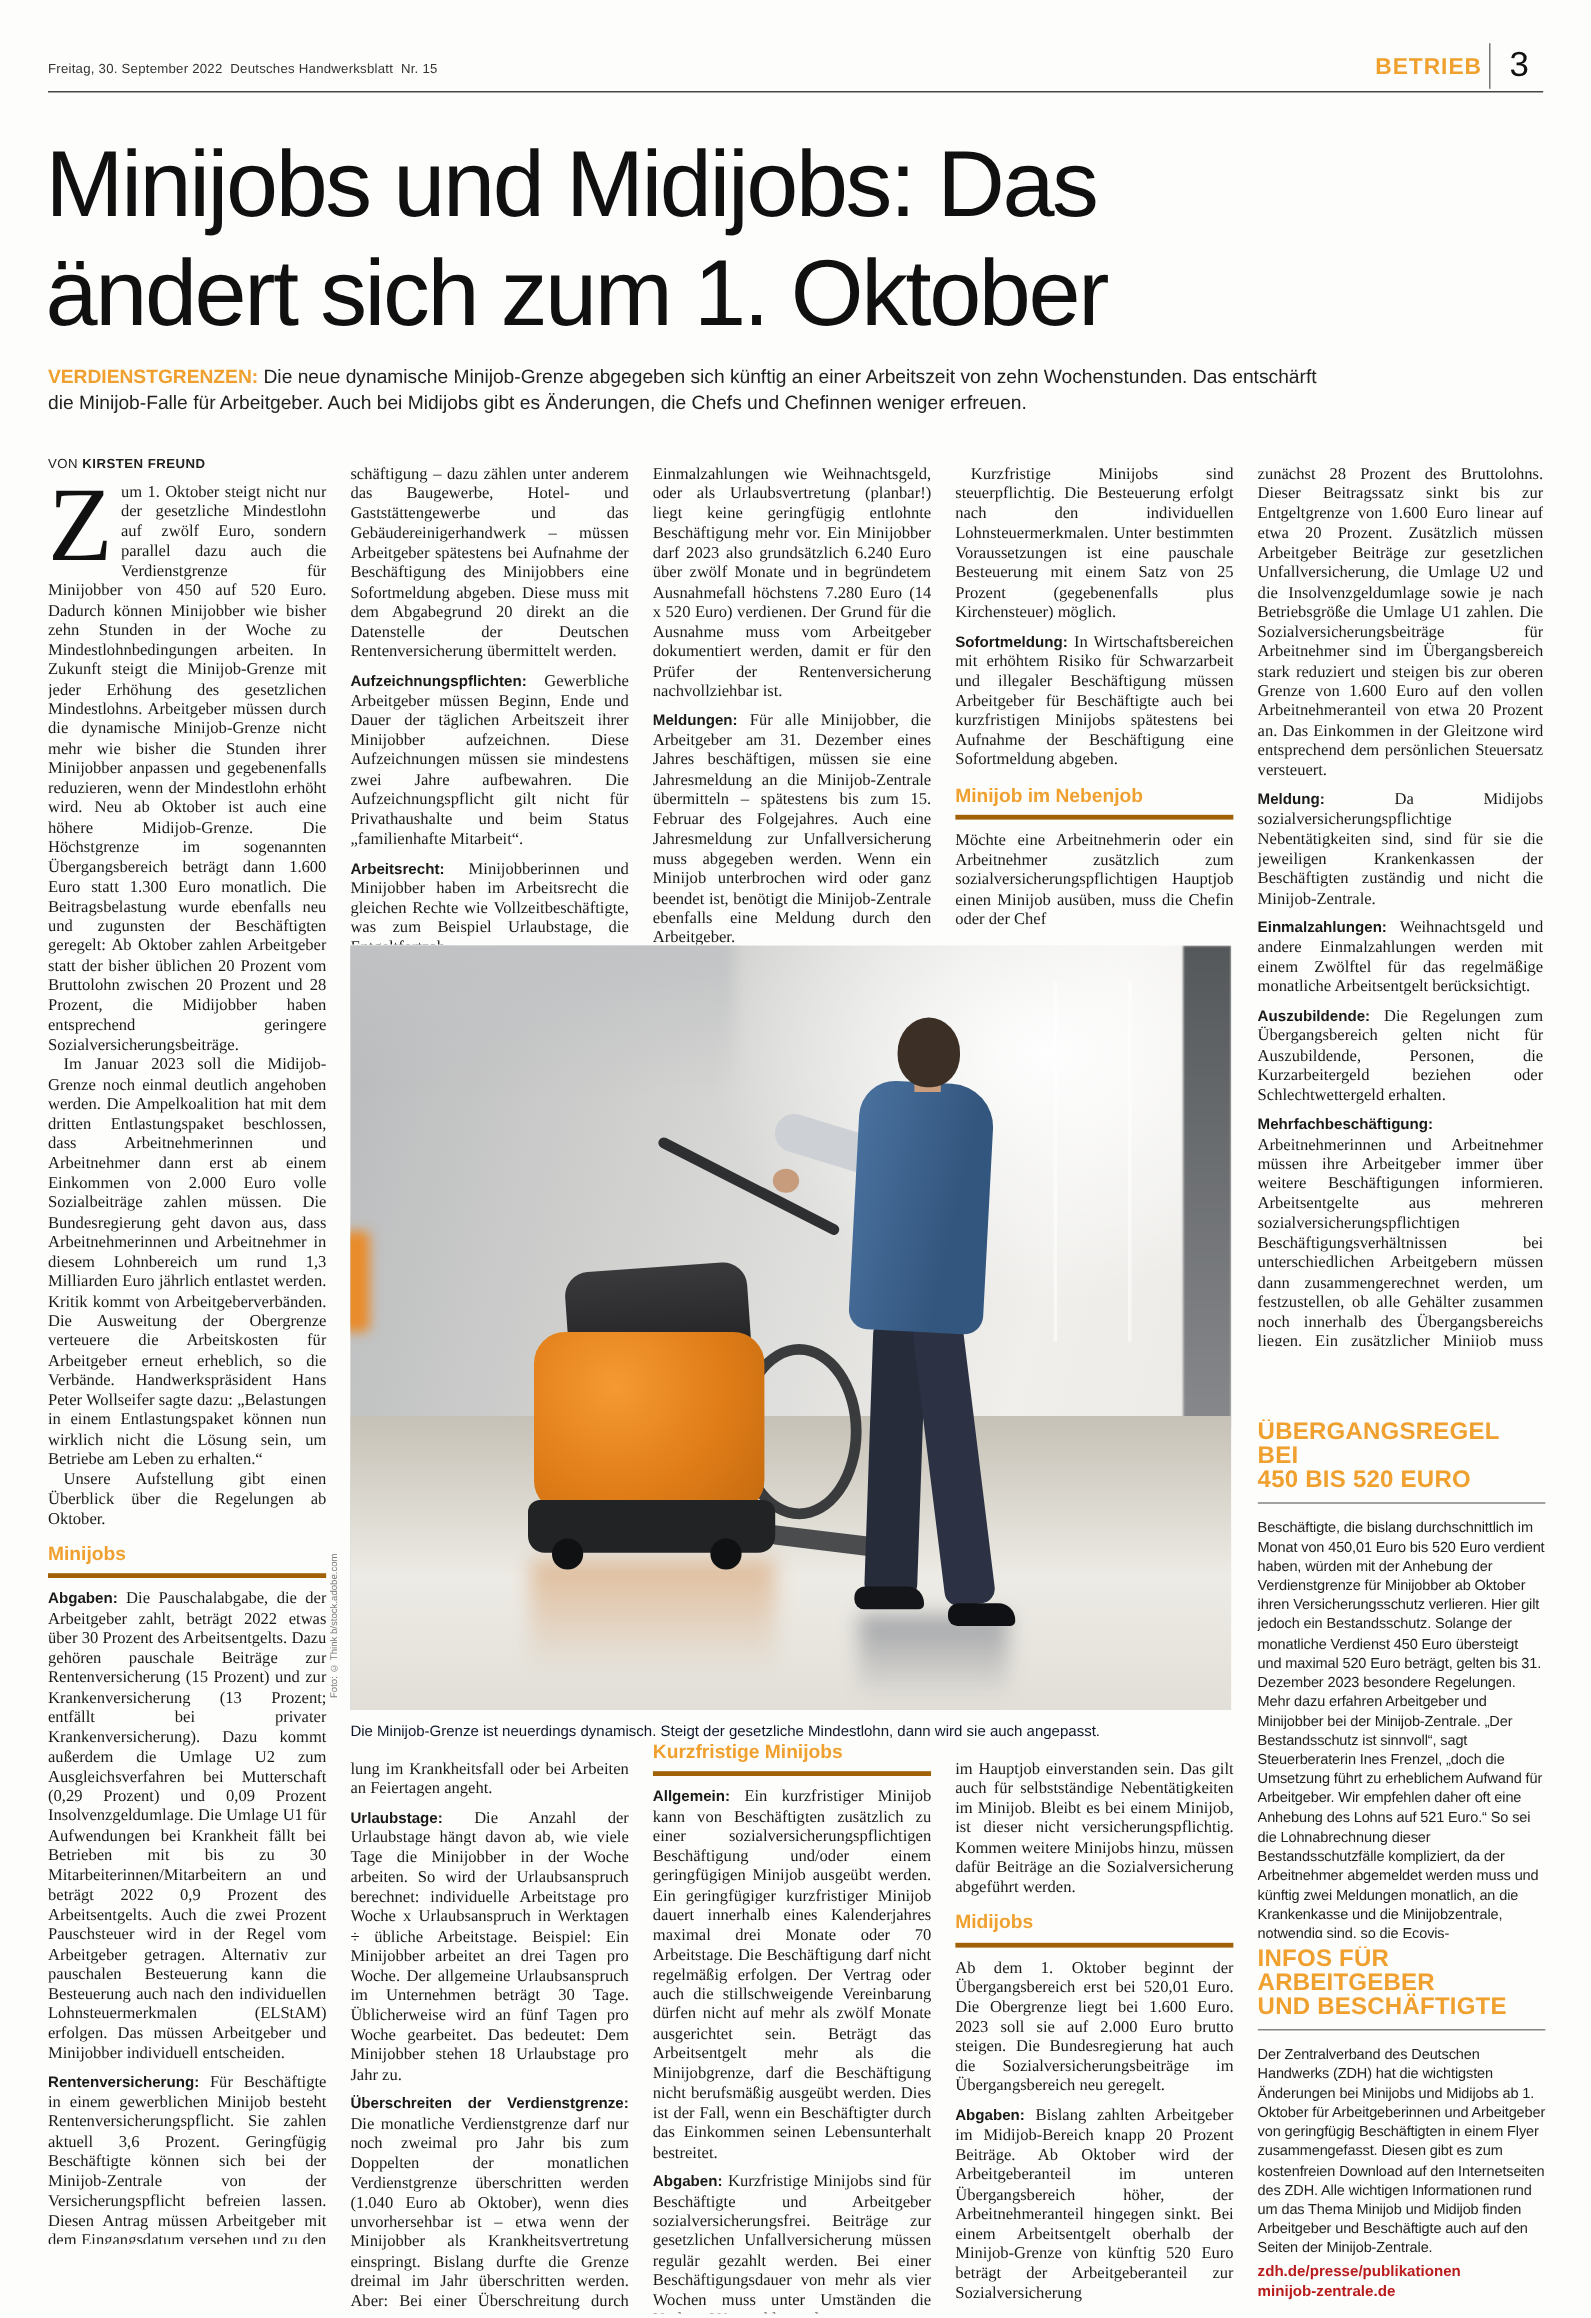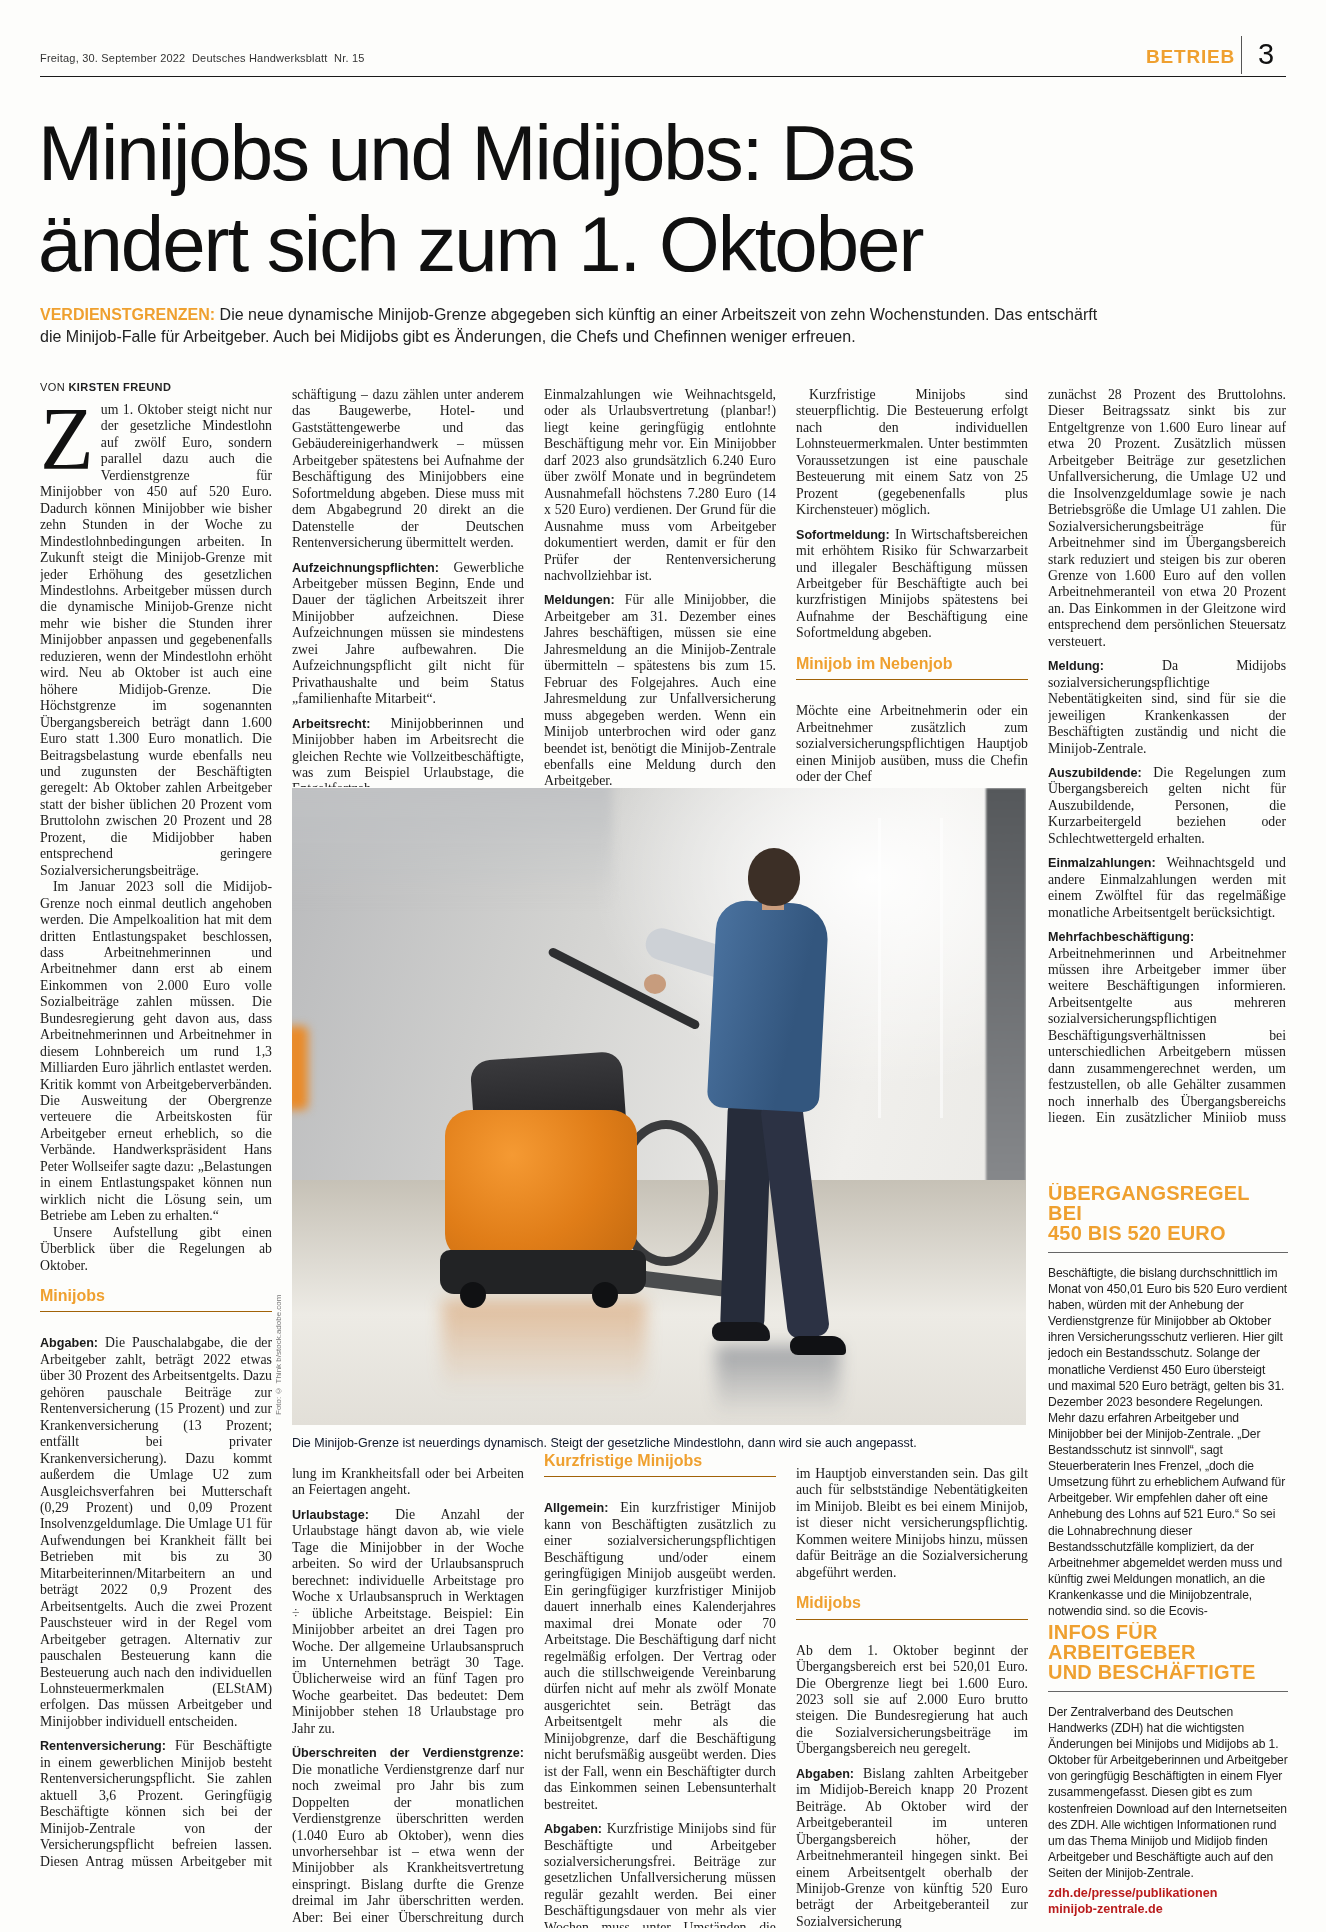--- a/index.html
+++ b/index.html
@@ -24,21 +24,21 @@
   .byline{ font-family:"Liberation Sans",sans-serif; font-size:11px; letter-spacing:.4px; color:#222; }
   .byline b{ font-weight:700; }
 
   
   .body-col{ width:232px; font-size:13.8px; line-height:16.45px; text-align:justify; overflow:hidden; }
   .body-col p{ margin:0; }
   p.gap{ margin-top:8px; }
   p.ind{ text-indent:13px; }
   .lead{ font-family:"Liberation Sans",sans-serif; font-weight:700; font-size:12.6px; }
   .sec-head{ font-family:"Liberation Sans",sans-serif; font-weight:700; font-size:16px; color:var(--accent);
-             border-bottom:1px solid #a16207; padding:0 0 7px; margin:14px 0 23px; text-align:left; }
+             border-bottom:4px solid #a16207; padding:0 0 7px; margin:14px 0 9px; text-align:left; }
   .sec-head.first{ margin-top:2px; }
   .dropcap{ float:left; font-size:88px; line-height:62px; padding:6px 7px 0 0; color:#111; }
 
   
   .sidebar-col{ width:240px; font-family:"Liberation Sans",sans-serif; overflow:hidden; }
   .sb-title{ color:var(--accent); font-weight:700; font-size:20px; line-height:20px; letter-spacing:.2px; }
   .sb-rule{ height:0; border-bottom:1.5px solid #666; margin:9px 0 12px; }
   .sb-text{ font-size:12.1px; line-height:16.1px; color:#222; letter-spacing:-.1px; }
   .sb-link{ display:block; font-weight:700; font-size:12.6px; line-height:16px; color:#b91c1c; text-decoration:none; }
 
@@ -164,25 +164,25 @@
     <h3 class="sec-head">Minijob im Nebenjob</h3>
     <p>Möchte eine Arbeitnehmerin oder ein Arbeitnehmer zusätzlich zum sozialversicherungspflichtigen Hauptjob einen Minijob ausüben, muss die Chefin oder der Chef</p>
   </div>
 
   <div class="abs body-col" style="left:1048px; top:387px; width:238px; height:735px;">
     <p>zunächst 28 Prozent des Bruttolohns. Dieser Beitragssatz sinkt bis zur Entgeltgrenze von 1.600 Euro linear auf etwa 20 Prozent. Zusätzlich müssen Arbeitgeber Beiträge zur gesetzlichen Unfallversicherung, die Umlage U2 und die Insolvenzgeldumlage sowie je nach Betriebsgröße die Umlage U1 zahlen. Die Sozialversicherungsbeiträge für Arbeitnehmer sind im Übergangsbereich stark reduziert und steigen bis zur oberen Grenze von 1.600 Euro auf den vollen Arbeitnehmeranteil von etwa 20 Prozent an. Das Einkommen in der Gleitzone wird entsprechend dem persönlichen Steuersatz versteuert.</p>
     <p class="gap">
       <b class="lead">Meldung:</b>
       <span>Da Midijobs sozialversicherungspflichtige Nebentätigkeiten sind, sind für sie die jeweiligen Krankenkassen der Beschäftigten zuständig und nicht die Minijob-Zentrale.</span></p>
     <p class="gap">
+      <b class="lead">Einmalzahlungen:</b>
+      <span>Weihnachtsgeld und andere Einmalzahlungen werden mit einem Zwölftel für das regelmäßige monatliche Arbeitsentgelt berücksichtigt.</span></p>
+    <p class="gap">
       <b class="lead">Auszubildende:</b>
       <span>Die Regelungen zum Übergangsbereich gelten nicht für Auszubildende, Personen, die Kurzarbeitergeld beziehen oder Schlechtwettergeld erhalten.</span></p>
-    <p class="gap">
-      <b class="lead">Einmalzahlungen:</b>
-      <span>Weihnachtsgeld und andere Einmalzahlungen werden mit einem Zwölftel für das regelmäßige monatliche Arbeitsentgelt berücksichtigt.</span></p>
     <p class="gap">
       <b class="lead">Mehrfachbeschäftigung:</b>
       <span>Arbeitnehmerinnen und Arbeitnehmer müssen ihre Arbeitgeber immer über weitere Beschäftigungen informieren. Arbeitsentgelte aus mehreren sozialversicherungspflichtigen Beschäftigungsverhältnissen bei unterschiedlichen Arbeitgebern müssen dann zusammengerechnet werden, um festzustellen, ob alle Gehälter zusammen noch innerhalb des Übergangsbereichs liegen. Ein zusätzlicher Minijob muss dabei nicht berücksichtigt werden.</span></p>
 
   </div>
 
   <div class="abs photo" style="left:292px; top:788px; width:734px; height:637px;">
     <div class="ph-light"></div>
     <div class="ph-truss"></div>
     <div class="ph-mull1"></div>

